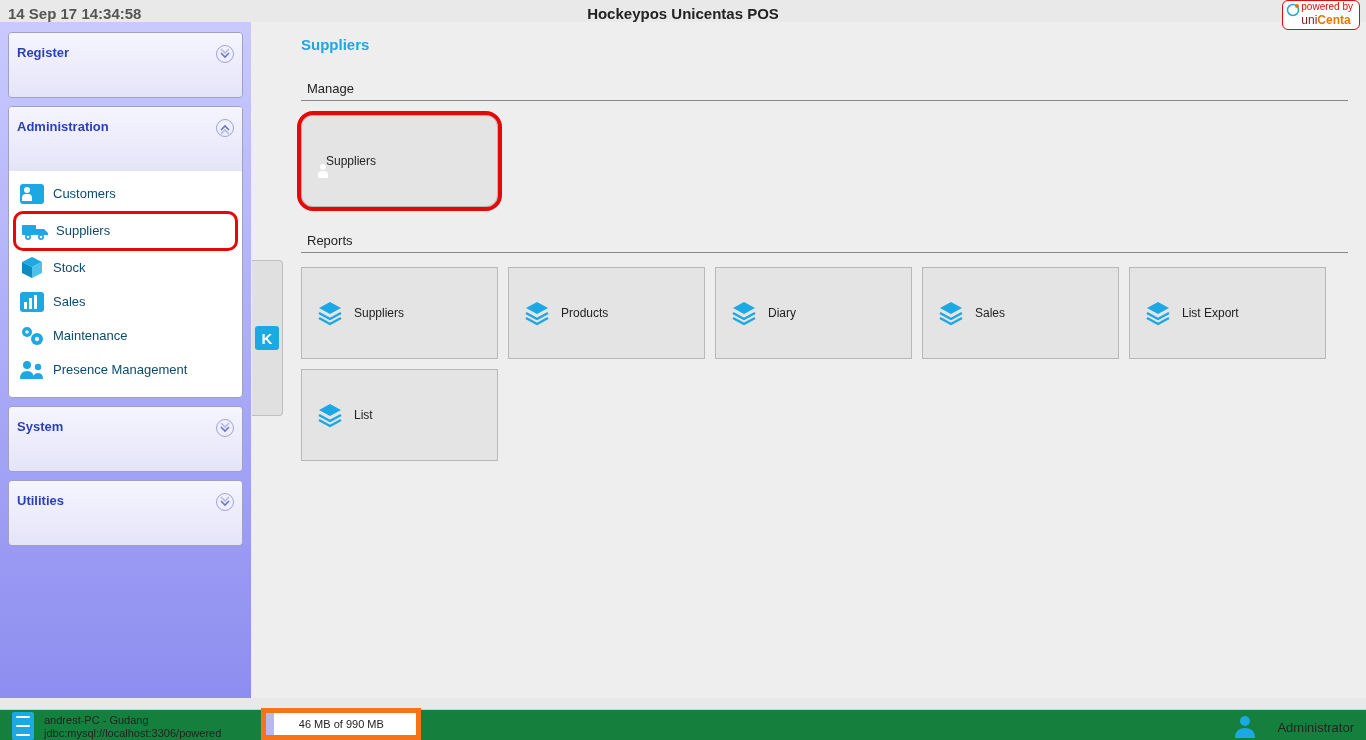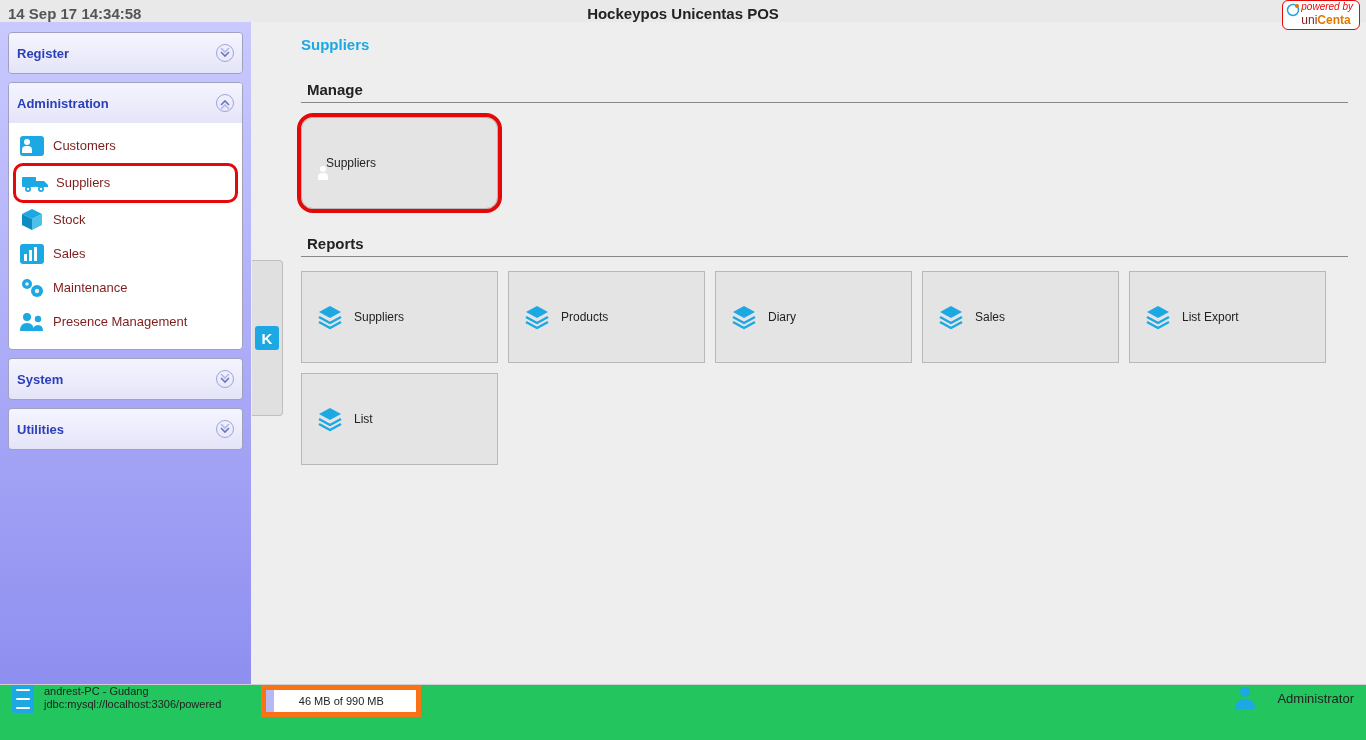--- a/index.html
+++ b/index.html
@@ -1,48 +1,48 @@
 <!DOCTYPE html>
 <html><head>
 <meta charset="utf-8">
 <style>
   html,body{margin:0;padding:0;width:1366px;height:740px;font-family:Arial,sans-serif;background:#e9e9e9;overflow:hidden;font-size:13px;color:#222}
   .topbar{height:22px;display:flex;align-items:flex-end;padding:0 8px;position:relative}
   .timestamp{font-weight:bold;font-size:15px;color:#555}
   .apptitle{position:absolute;left:0;right:0;text-align:center;font-weight:bold;font-size:15px;color:#222;pointer-events:none}
   .powered{position:absolute;right:6px;top:0;border:1px solid #e40808;border-radius:6px;padding:1px 6px 2px 18px;background:#fff}
   .powered svg{position:absolute;left:3px;top:2px}
-  .powered .pw1{color:#e40808;font-style:italic;font-size:10px;display:block;line-height:10px}
+  .powered .pw1{color:#e40808;font-size:10px;display:block;line-height:10px}
   .powered .pw2{font-size:12px;line-height:12px}
   .powered .pw2a{color:#7f1d1d}.powered .pw2b{color:#e07a00;font-weight:bold}
 
   .body{display:flex;height:676px}
   .sidecol{width:251px;background:linear-gradient(#c9c9ff,#8d8df0);padding:10px 8px 0 8px;box-sizing:border-box;position:relative}
   .toggle-handle{position:absolute;right:-32px;top:238px;width:30px;height:154px;background:#e0e0e0;border:1px solid #bfbfbf;border-left:none;border-radius:0 4px 4px 0;display:flex;align-items:center;justify-content:center;cursor:pointer}
   .toggle-handle .k{width:24px;height:24px;background:#1ca8e3;color:#fff;border-radius:3px;display:flex;align-items:center;justify-content:center;font-weight:bold;font-size:15px}
 
   .panel{background:#fff;border:1px solid #a0a0c0;border-radius:4px;margin-bottom:8px;overflow:hidden}
-  .panel-hd{background:linear-gradient(#f5f5ff,#e4e4f8);height:40px;display:flex;align-items:center;padding:0 8px;cursor:pointer;justify-content:space-between;color:#2a3fb8;font-weight:bold;font-size:13px}
+  .panel-hd{background:linear-gradient(#f5f5ff,#e4e4f8);height:40px;display:flex;padding:12px 8px;cursor:pointer;justify-content:space-between;color:#2a3fb8;font-weight:bold;font-size:13px}
   .chev{width:16px;height:16px;border:1px solid #9fa4d8;border-radius:50%;display:flex;align-items:center;justify-content:center}
   .chev svg{display:block}
   .panel-bd{padding:6px 4px 10px 4px}
-  .nav-item{display:flex;align-items:center;gap:8px;padding:6px 6px;border-radius:3px;color:#7f1d1d;cursor:pointer;font-size:13px;line-height:20px}
+  .nav-item{display:flex;align-items:center;gap:8px;padding:6px 6px;border-radius:3px;color:#0c4a6e;cursor:pointer;font-size:13px;line-height:20px}
   .nav-item .ico{width:26px;height:22px;display:flex;align-items:center;justify-content:center;flex:none}
   .hl{border:3px solid #e40808;border-radius:10px}
 
   .main{flex:1;background:#eeeeee;padding:14px 18px 0 50px;box-sizing:border-box}
   .page-title{color:#1ca8e3;font-weight:bold;font-size:15px;margin:0 0 28px 0}
-  .section-title{font-weight:bold;font-size:15px;margin:0 0 4px 6px}
+  .section-title{font-weight:normal;font-size:13px;margin:0 0 4px 6px}
   .hr{height:1px;background:#888;margin-bottom:14px}
   .grid{display:flex;flex-wrap:wrap;gap:10px;margin-bottom:26px}
   .card{width:197px;height:92px;background:#e4e4e4;border:1px solid #b8b8b8;display:flex;align-items:center;padding-left:14px;box-sizing:border-box;cursor:pointer;gap:10px}
   .card .lbl{font-size:12px;max-width:120px}
   .card-hl{outline:4px solid #e40808;border-radius:12px}
 
-  .status{position:absolute;left:0;right:0;bottom:0;height:56px;background:#22c55e;border-top:1px solid #cfcfcf;display:flex;align-items:flex-start;padding:0 12px;box-sizing:border-box}
+  .status{position:absolute;left:0;right:0;bottom:0;height:31px;background:#15803d;border-top:1px solid #cfcfcf;display:flex;align-items:flex-end;padding:0 12px;box-sizing:border-box}
   .db-ico{width:22px;height:28px;background:#1ca8e3;border-radius:2px;display:flex;flex-direction:column;justify-content:space-around;align-items:center;margin-right:10px;flex:none}
   .db-ico span{width:14px;height:2px;background:#fff;border-radius:1px}
   .db-txt{font-size:11px;line-height:13px}
   .mem{margin-left:40px;width:150px;height:22px;border:5px solid #f97316;background:#fff;position:relative;font-size:11px;display:flex;align-items:center;justify-content:center}
   .mem .fill{position:absolute;left:0;top:0;bottom:0;width:8px;background:#b7b7f3}
   .mem .mt{position:relative}
   .user{margin-left:auto;display:flex;align-items:center;gap:20px;font-size:13px}
 
   
   .i-person{width:24px;height:20px;background:#1ca8e3;border-radius:3px;position:relative}

